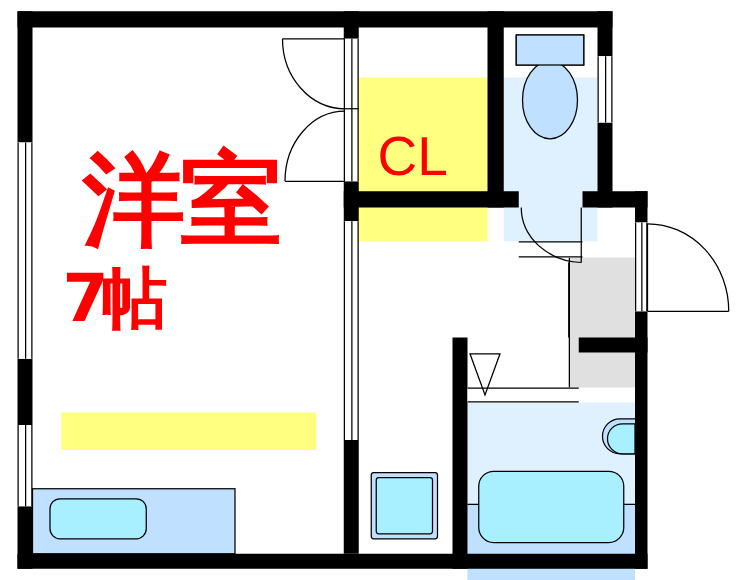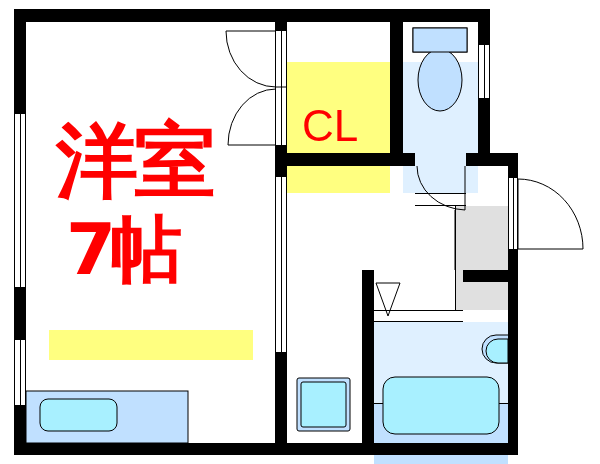--- a/index.html
+++ b/index.html
@@ -97,16 +97,16 @@
     <rect x="297" y="378" width="53" height="53" rx="2" fill="#c0e0ff"></rect>
     <rect x="301" y="382" width="45" height="45" rx="2" fill="#a8f0ff"></rect>
   </g>
 
   <g stroke="#000" stroke-width="1">
     <rect x="26" y="391" width="162" height="52" fill="#c0e0ff"></rect>
     <rect x="40" y="399" width="77" height="32" rx="8" ry="8" fill="#a8f0ff"></rect>
   </g>
 </svg>
 
-<div class="label-jp" style="left:56px;top:120px;font-size:82px;letter-spacing:-4px;">洋室</div>
-<div class="label-jp" style="left:66px;top:213px;font-size:72px;letter-spacing:-6px;">7帖</div>
+<div class="label-jp" style="left:66px;top:120px;font-size:82px;letter-spacing:-4px;">洋室</div>
+<div class="label-jp" style="left:50px;top:213px;font-size:53px;letter-spacing:-6px;">7帖</div>
 <div class="abs" style="left:49px;top:290px;width:204px;height:30px;background:#ffff80;"></div>
 <div class="abs" style="left:302px;top:64px;font-size:44px;color:#ff0000;font-family:'Liberation Sans',sans-serif;line-height:1;">CL</div>
 
 </body></html>

